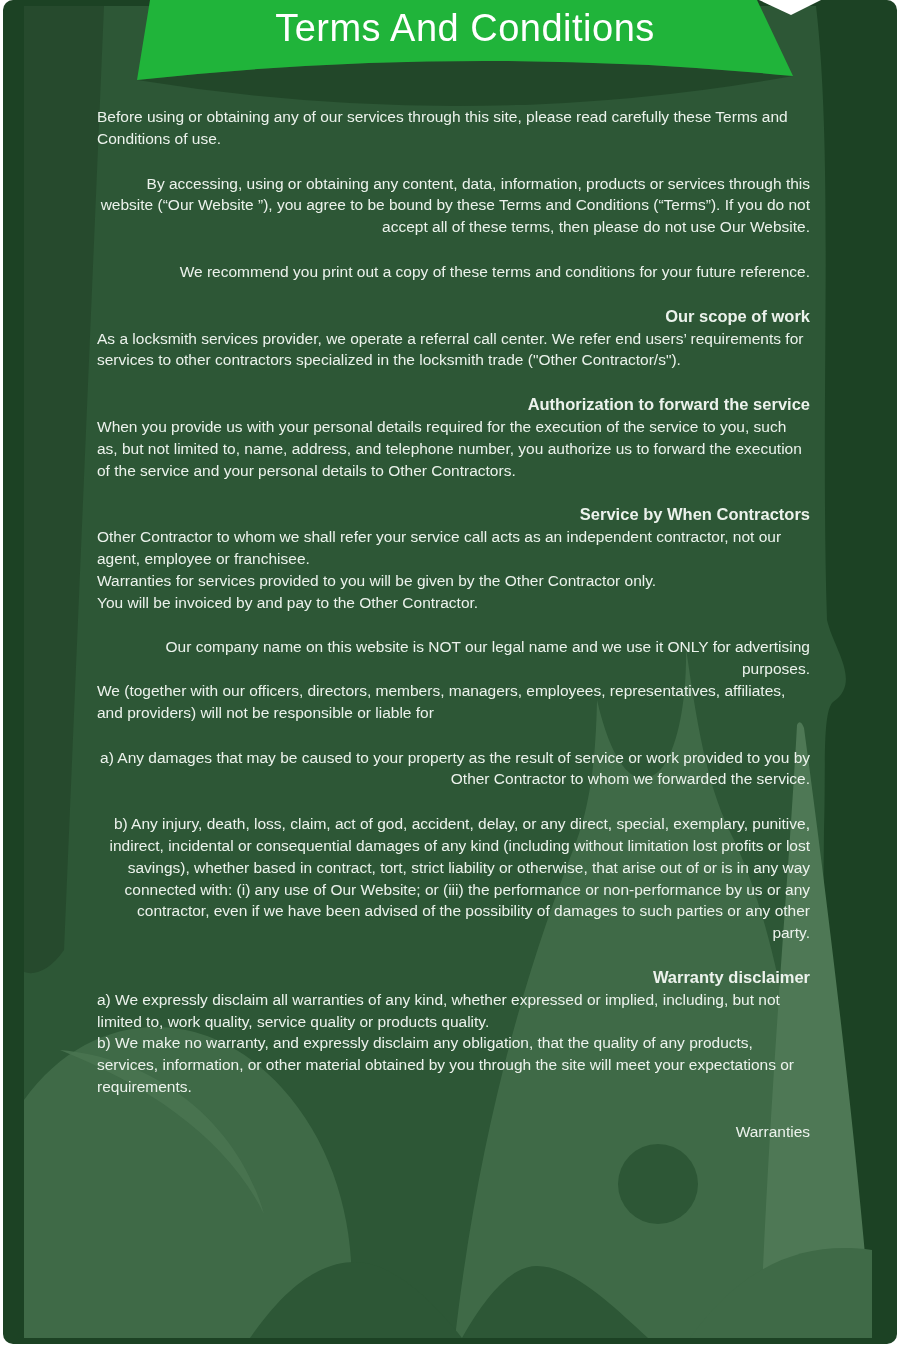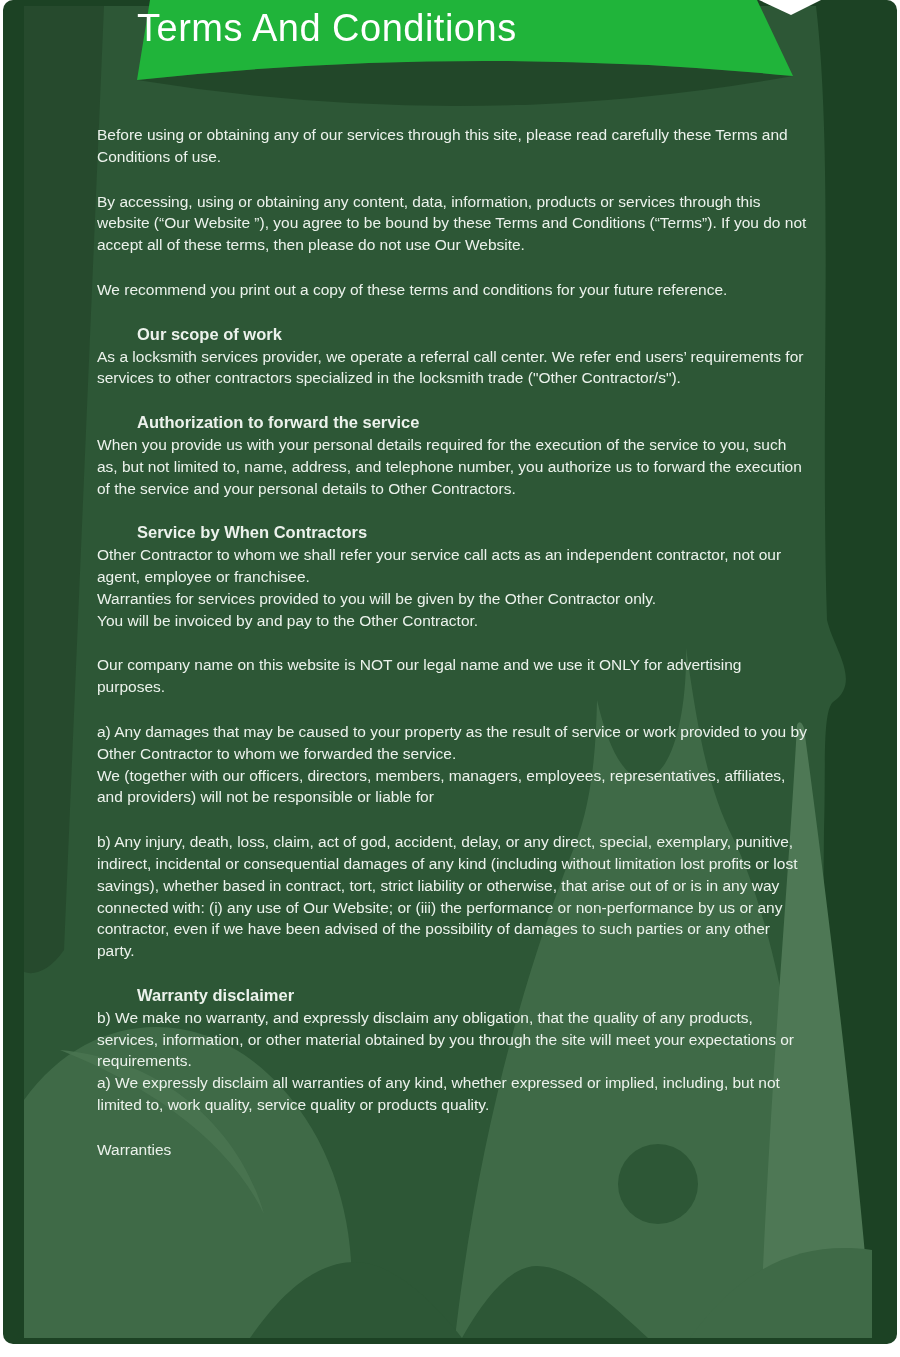--- a/index.html
+++ b/index.html
@@ -8,38 +8,38 @@
     width:900px; height:1357px;
     overflow:hidden;
     font-family:"Liberation Sans", sans-serif;
     background:#ffffff;
   }
   .bg-svg { position:absolute; left:0; top:0; width:900px; height:1357px; display:block; }
 
   .ribbon-title {
     position:absolute;
     left:137px; top:8px; width:656px;
-    text-align:left;
+    text-align:center;
     margin:0;
     color:#ffffff;
     font-size:38px;
     font-weight:400;
     letter-spacing:0.5px;
     line-height:1.1;
   }
 
   .content {
     position:absolute;
-    left:97px; top:124px; width:713px;
+    left:97px; top:106px; width:713px;
     color:#ecf2ec;
     font-size:15.5px;
     line-height:21.8px;
   }
   .block { margin:0; }
-  .block.gap { margin-top:23px; }
+  .block.gap { margin-top:23px;text-align:right; }
   .heading { font-weight:bold; font-size:16.5px;margin-left:40px; }
 </style>
 </head>
 <body>
 
 <div class="page">
 
   <svg class="bg-svg" viewBox="0 0 900 1357" xmlns="http://www.w3.org/2000/svg" aria-hidden="true">
 
     <rect x="0" y="0" width="900" height="1357" fill="#ffffff"></rect>
@@ -95,22 +95,22 @@
       <div class="block text gap">We recommend you print out a copy of these terms and conditions for your future reference.</div>
       <div class="block heading gap">Our scope of work</div>
       <div class="block text">As a locksmith services provider, we operate a referral call center. We refer end users’ requirements for services to other contractors specialized in the locksmith trade ("Other Contractor/s").</div>
       <div class="block heading gap">Authorization to forward the service</div>
       <div class="block text">When you provide us with your personal details required for the execution of the service to you, such as, but not limited to, name, address, and telephone number, you authorize us to forward the execution of the service and your personal details to Other Contractors.</div>
       <div class="block heading gap">Service by When Contractors</div>
       <div class="block text">Other Contractor to whom we shall refer your service call acts as an independent contractor, not our agent, employee or franchisee.</div>
       <div class="block text">Warranties for services provided to you will be given by the Other Contractor only.</div>
       <div class="block text">You will be invoiced by and pay to the Other Contractor.</div>
       <div class="block text gap">Our company name on this website is NOT our legal name and we use it ONLY for advertising purposes.</div>
+      <div class="block text">We (together with our officers, directors, members, managers, employees, representatives, affiliates, and providers) will not be responsible or liable for</div>
       <div class="block text gap">a) Any damages that may be caused to your property as the result of service or work provided to you by Other Contractor to whom we forwarded the service.</div>
-      <div class="block text">We (together with our officers, directors, members, managers, employees, representatives, affiliates, and providers) will not be responsible or liable for</div>
       <div class="block text gap">b) Any injury, death, loss, claim, act of god, accident, delay, or any direct, special, exemplary, punitive, indirect, incidental or consequential damages of any kind (including without limitation lost profits or lost savings), whether based in contract, tort, strict liability or otherwise, that arise out of or is in any way connected with: (i) any use of Our Website; or (iii) the performance or non-performance by us or any contractor, even if we have been advised of the possibility of damages to such parties or any other party.</div>
       <div class="block heading gap">Warranty disclaimer</div>
+      <div class="block text">a) We expressly disclaim all warranties of any kind, whether expressed or implied, including, but not limited to, work quality, service quality or products quality.</div>
       <div class="block text">b) We make no warranty, and expressly disclaim any obligation, that the quality of any products, services, information, or other material obtained by you through the site will meet your expectations or requirements.</div>
-      <div class="block text">a) We expressly disclaim all warranties of any kind, whether expressed or implied, including, but not limited to, work quality, service quality or products quality.</div>
       <div class="block text gap">Warranties</div>
     </main>
 
 </div>
 
 </body></html>

